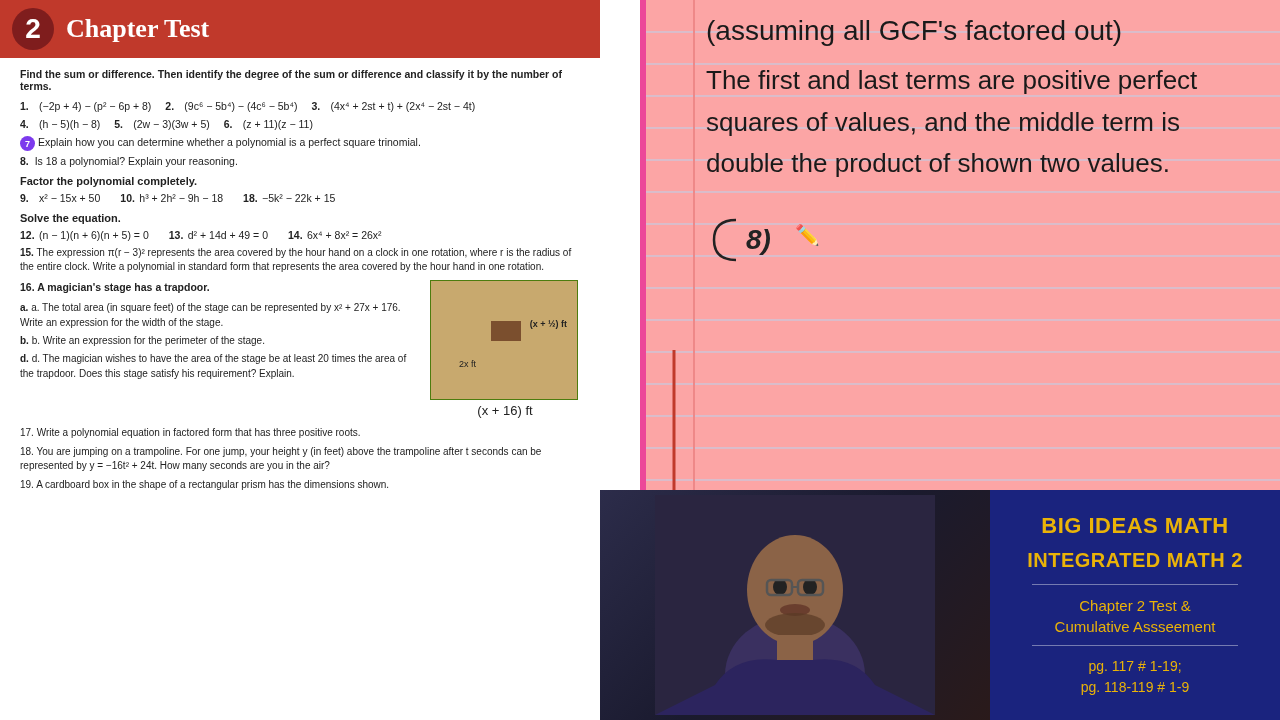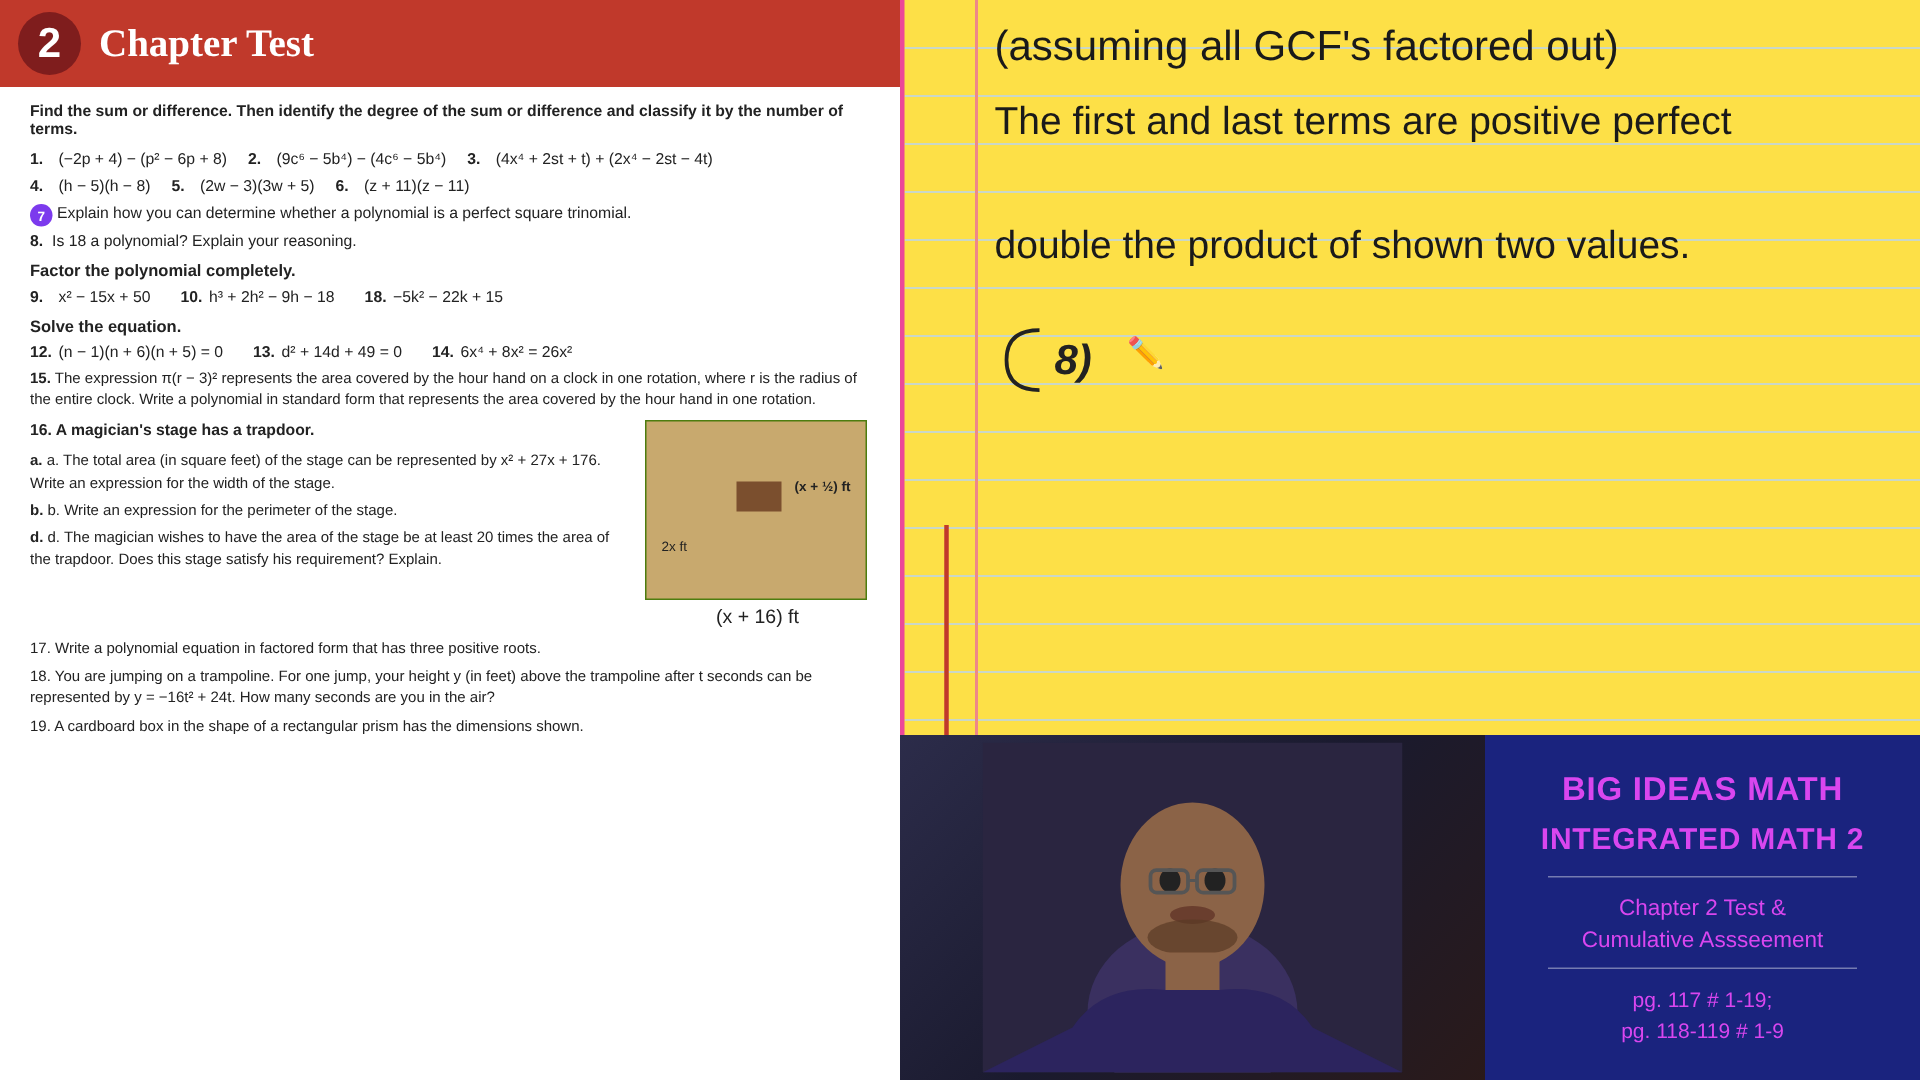--- a/index.html
+++ b/index.html
@@ -154,24 +154,25 @@
     .right-panel {
       width: 680px;
       height: 720px;
       display: flex;
       flex-direction: column;
     }
 
     
     .notebook-section {
       flex: 0 0 490px;
-      background: #fde047;
-      border-left: 3px solid #ec4899;
+      background: #fca5a5;
+      border-left: 6px solid #ec4899;
       position: relative;
       overflow: hidden;
+      margin-left: 40px;
     }
     .notebook-lines {
       position: absolute;
       top: 0; left: 0; right: 0; bottom: 0;
     }
     .notebook-content {
       position: relative;
       z-index: 2;
       padding: 10px 20px 10px 60px;
     }
@@ -222,21 +223,21 @@
       height: 100%;
       background: linear-gradient(135deg, #2c2c4a 0%, #1a1a2e 50%, #2a1a1a 100%);
       display: flex;
       align-items: center;
       justify-content: center;
     }
 
     .info-box {
       flex: 1;
       background: #1a237e;
-      color: #d946ef;
+      color: #eab308;
       display: flex;
       flex-direction: column;
       align-items: center;
       justify-content: center;
       padding: 16px;
       text-align: center;
     }
     .big-ideas-math {
       font-size: 22px;
       font-weight: bold;
@@ -370,21 +371,21 @@
       <div class="trapezoid-text">
         <div style="font-weight:bold;font-size:10.5px;margin-bottom:4px;"><span>16.</span> <span>A magician's stage has a trapdoor.</span></div>
         <div style="font-size:10px;margin-bottom:3px;"><strong>a.</strong> <span>a. The total area (in square feet) of the stage can be represented by x² + 27x + 176. Write an expression for the width of the stage.</span></div>
         <div style="font-size:10px;margin-bottom:3px;"><strong>b.</strong> <span>b. Write an expression for the perimeter of the stage.</span></div>
         <div style="font-size:10px;"><strong>d.</strong> <span>d. The magician wishes to have the area of the stage be at least 20 times the area of the trapdoor. Does this stage satisfy his requirement? Explain.</span></div>
       </div>
       <div class="trapezoid-img">
         <div class="trap-box">
           <div class="trap-inner"></div>
           <div class="trap-formula">(x + ½) ft</div>
-          <div style="position:absolute;bottom:30px;left:10px;font-size:9px;">2x ft</div>
+          <div style="position:absolute;bottom:30px;left:28px;font-size:9px;">2x ft</div>
         </div>
         <div class="trap-caption">(x + 16) ft</div>
       </div>
     </div>
 
     <div class="bottom-problems">
       <div style="margin-bottom:5px;">
         <span>17. Write a polynomial equation in factored form that has three positive roots.</span>
       </div>
       <div style="margin-bottom:5px;">
@@ -421,21 +422,21 @@
 
       <line x1="48" y1="0" x2="48" y2="490" stroke="#e88" stroke-width="2"></line>
 
       <line x1="28" y1="350" x2="28" y2="490" stroke="#c0392b" stroke-width="3"></line>
     </svg>
 
     <div class="notebook-content">
       <div class="gcf-text">(assuming all GCF's factored out)</div>
       <div class="perfect-sq-text">
         <span>The first and last terms are positive perfect</span><br>
-        <br>
+        <span>squares of values, and the middle term is</span><br>
         <span>double the product of shown two values.</span>
       </div>
 
       <div class="q8-notebook">
         <div style="display:flex;align-items:center;">
           <svg width="40" height="50" viewBox="0 0 40 50">
             <path d="M30,5 Q8,5 8,25 Q8,45 30,45" stroke="#222" fill="none" stroke-width="2.5"></path>
           </svg>
           <span class="q8-label">8)</span>
         </div>

